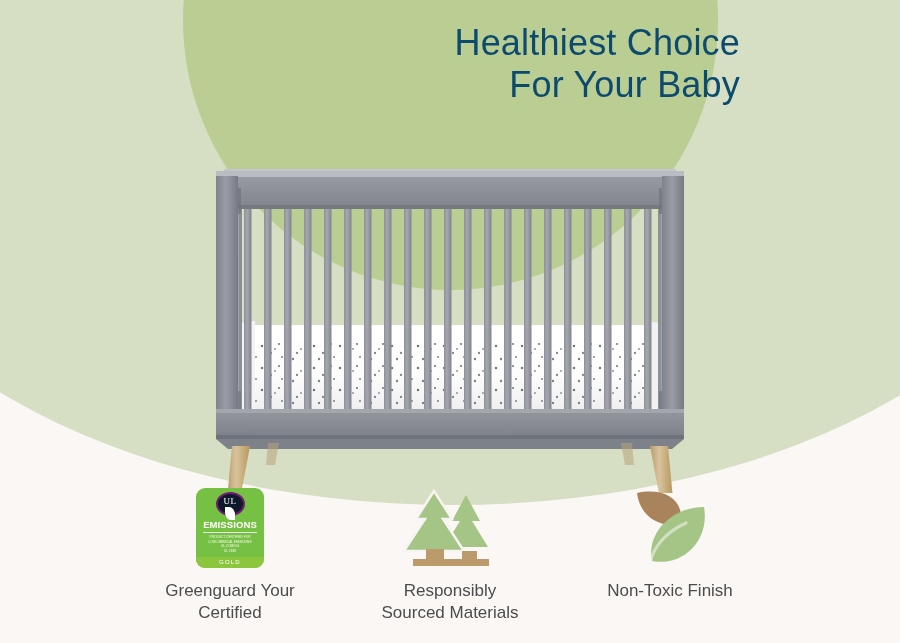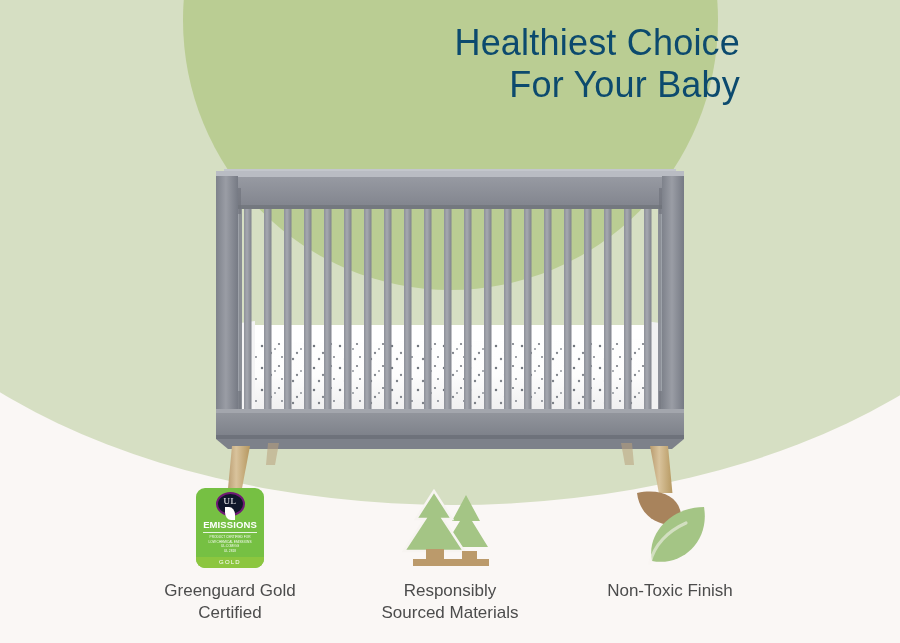--- a/index.html
+++ b/index.html
@@ -244,21 +244,21 @@
           </div>
           <div class="gg-name">EMISSIONS</div>
           <div class="gg-rule"></div>
           <div class="gg-fine">PRODUCT CERTIFIED FOR
 LOW CHEMICAL EMISSIONS
 UL.COM/GG
 UL 2818</div>
           <div class="gg-gold">GOLD</div>
         </div>
       </div>
-      <div class="fcap">Greenguard Gold
+      <div class="fcap">Greenguard Your
 Certified</div>
     </div>
 
     <div class="feature">
       <div class="ficon">
         <svg width="108" height="86" viewBox="0 0 108 86" xmlns="http://www.w3.org/2000/svg">
 
           <path d="M70 10 L56 36 L64 36 L48 62 L92 62 L76 36 L84 36 Z" fill="#a4c585"></path>
 
           <path d="M38 6 L20 34 L29 34 L8 66 L68 66 L47 34 L56 34 Z" fill="#a4c585" stroke="#f7f4f1" stroke-width="2.5"></path>

